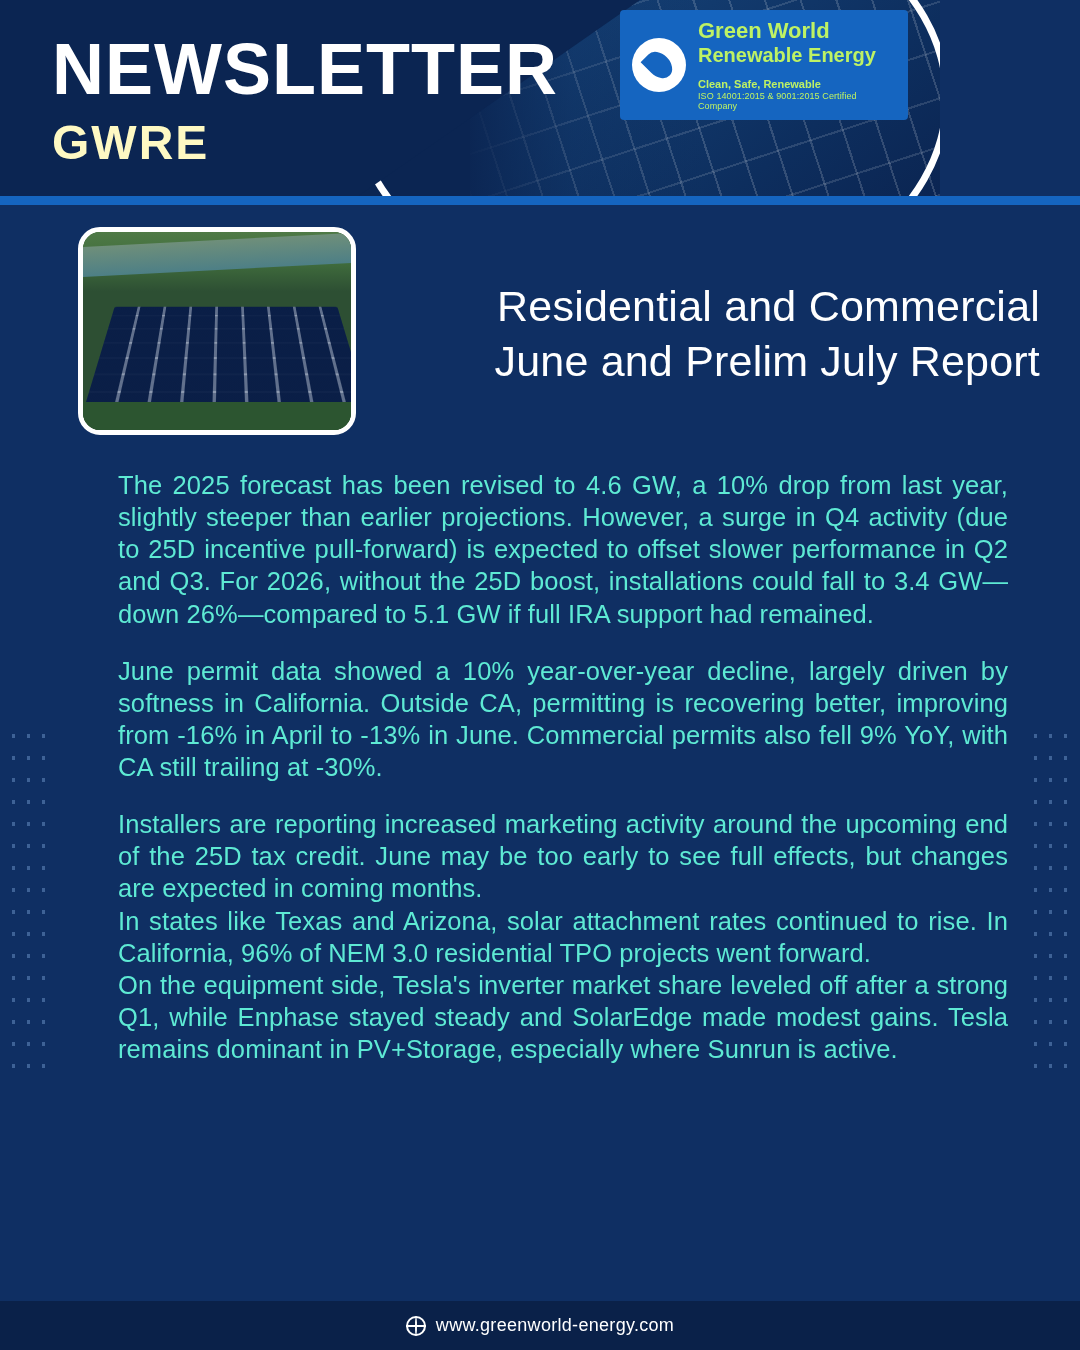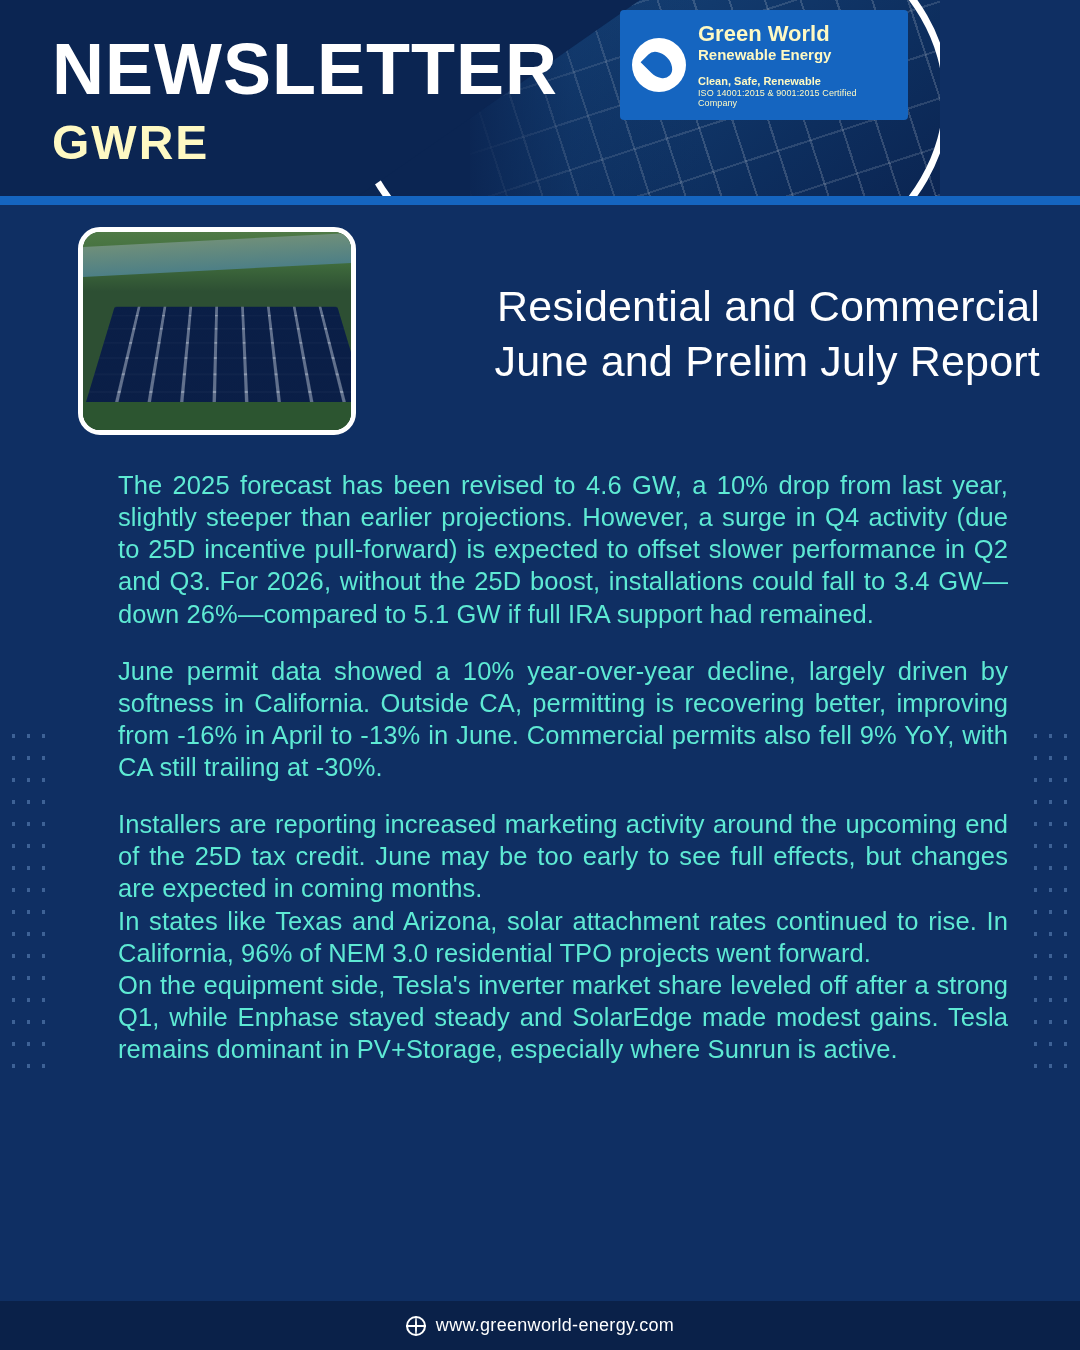--- a/index.html
+++ b/index.html
@@ -117,23 +117,23 @@
     justify-content: center;
     margin-right: 12px;
   }
   .logo-flame {
     width: 22px;
     height: 30px;
     background: #1565c0;
     border-radius: 0 50% 50% 50%;
     transform: rotate(-45deg);
   }
-  .logo-text { color: #fef9c3; line-height: 1.12; }
+  .logo-text { color: #bef264; line-height: 1.12; }
   .logo-line1 { font-size: 22px; font-weight: bold; }
-  .logo-line2 { font-size: 15px; font-weight: bold; }
+  .logo-line2 { font-size: 20px; font-weight: bold; }
   .logo-tag { font-size: 11px; font-weight: bold; margin-top: 12px; }
   .logo-cert { font-size: 9px; margin-top: 0; letter-spacing: 0.1px; }
 
   .header-rule {
     position: absolute;
     top: 196px;
     left: 0;
     width: 1080px;
     height: 9px;
     background: #1565c0;

